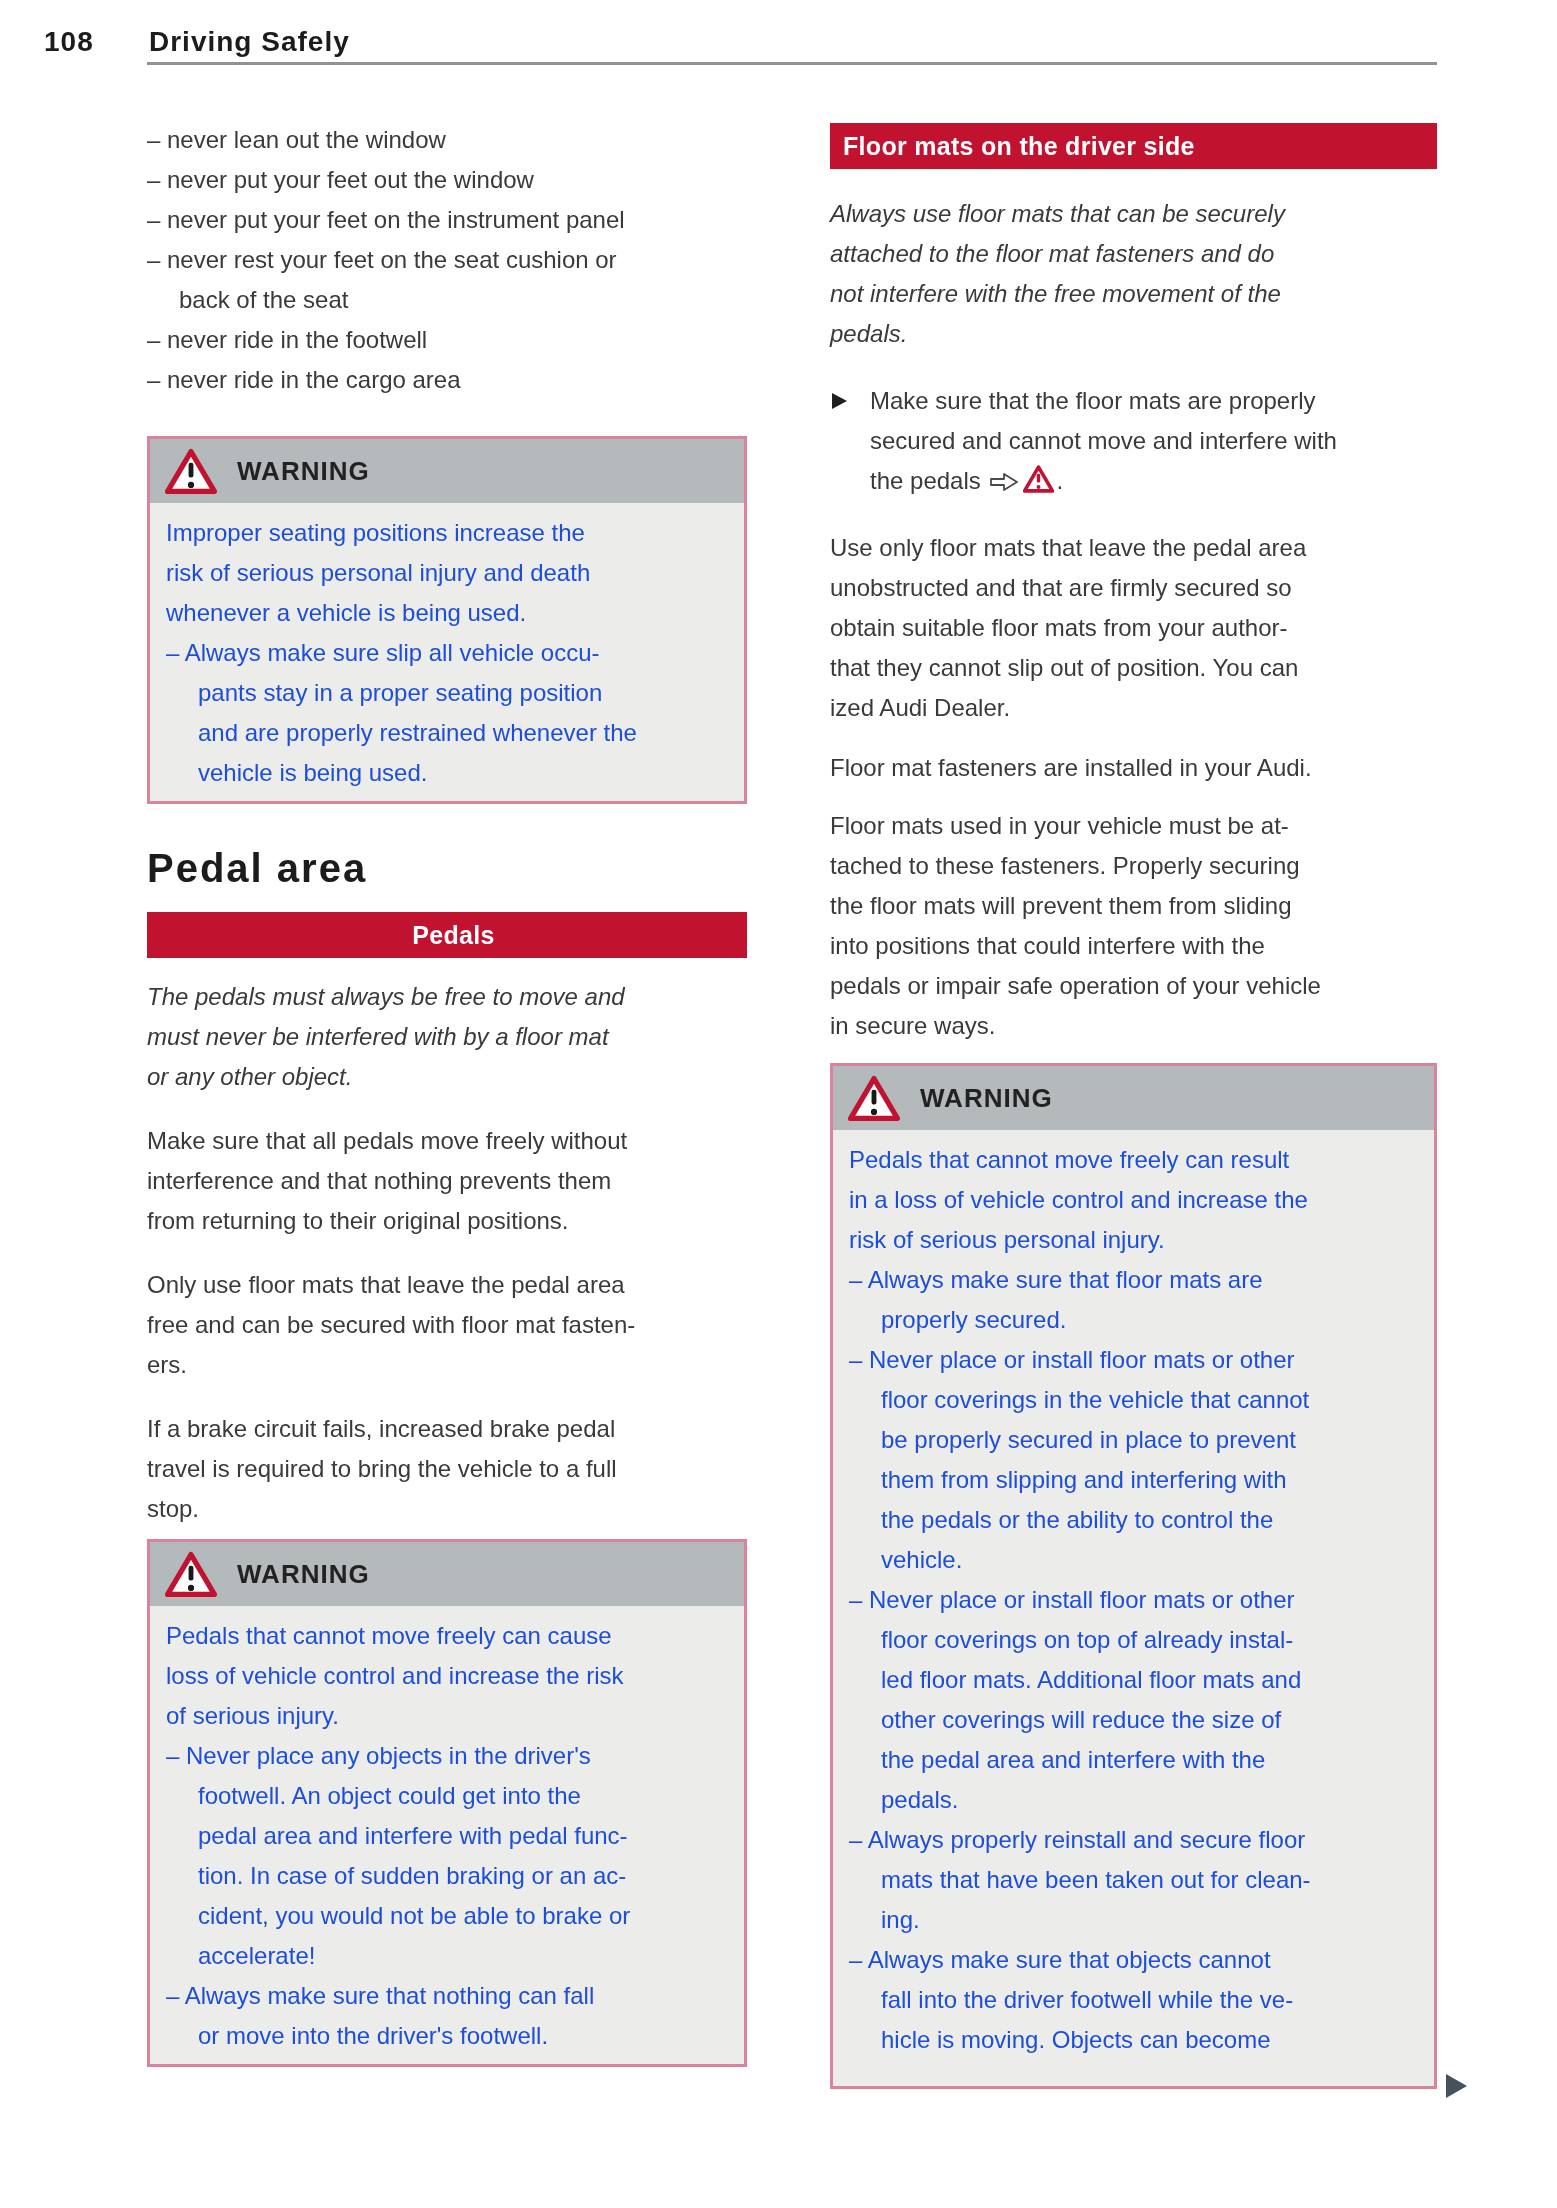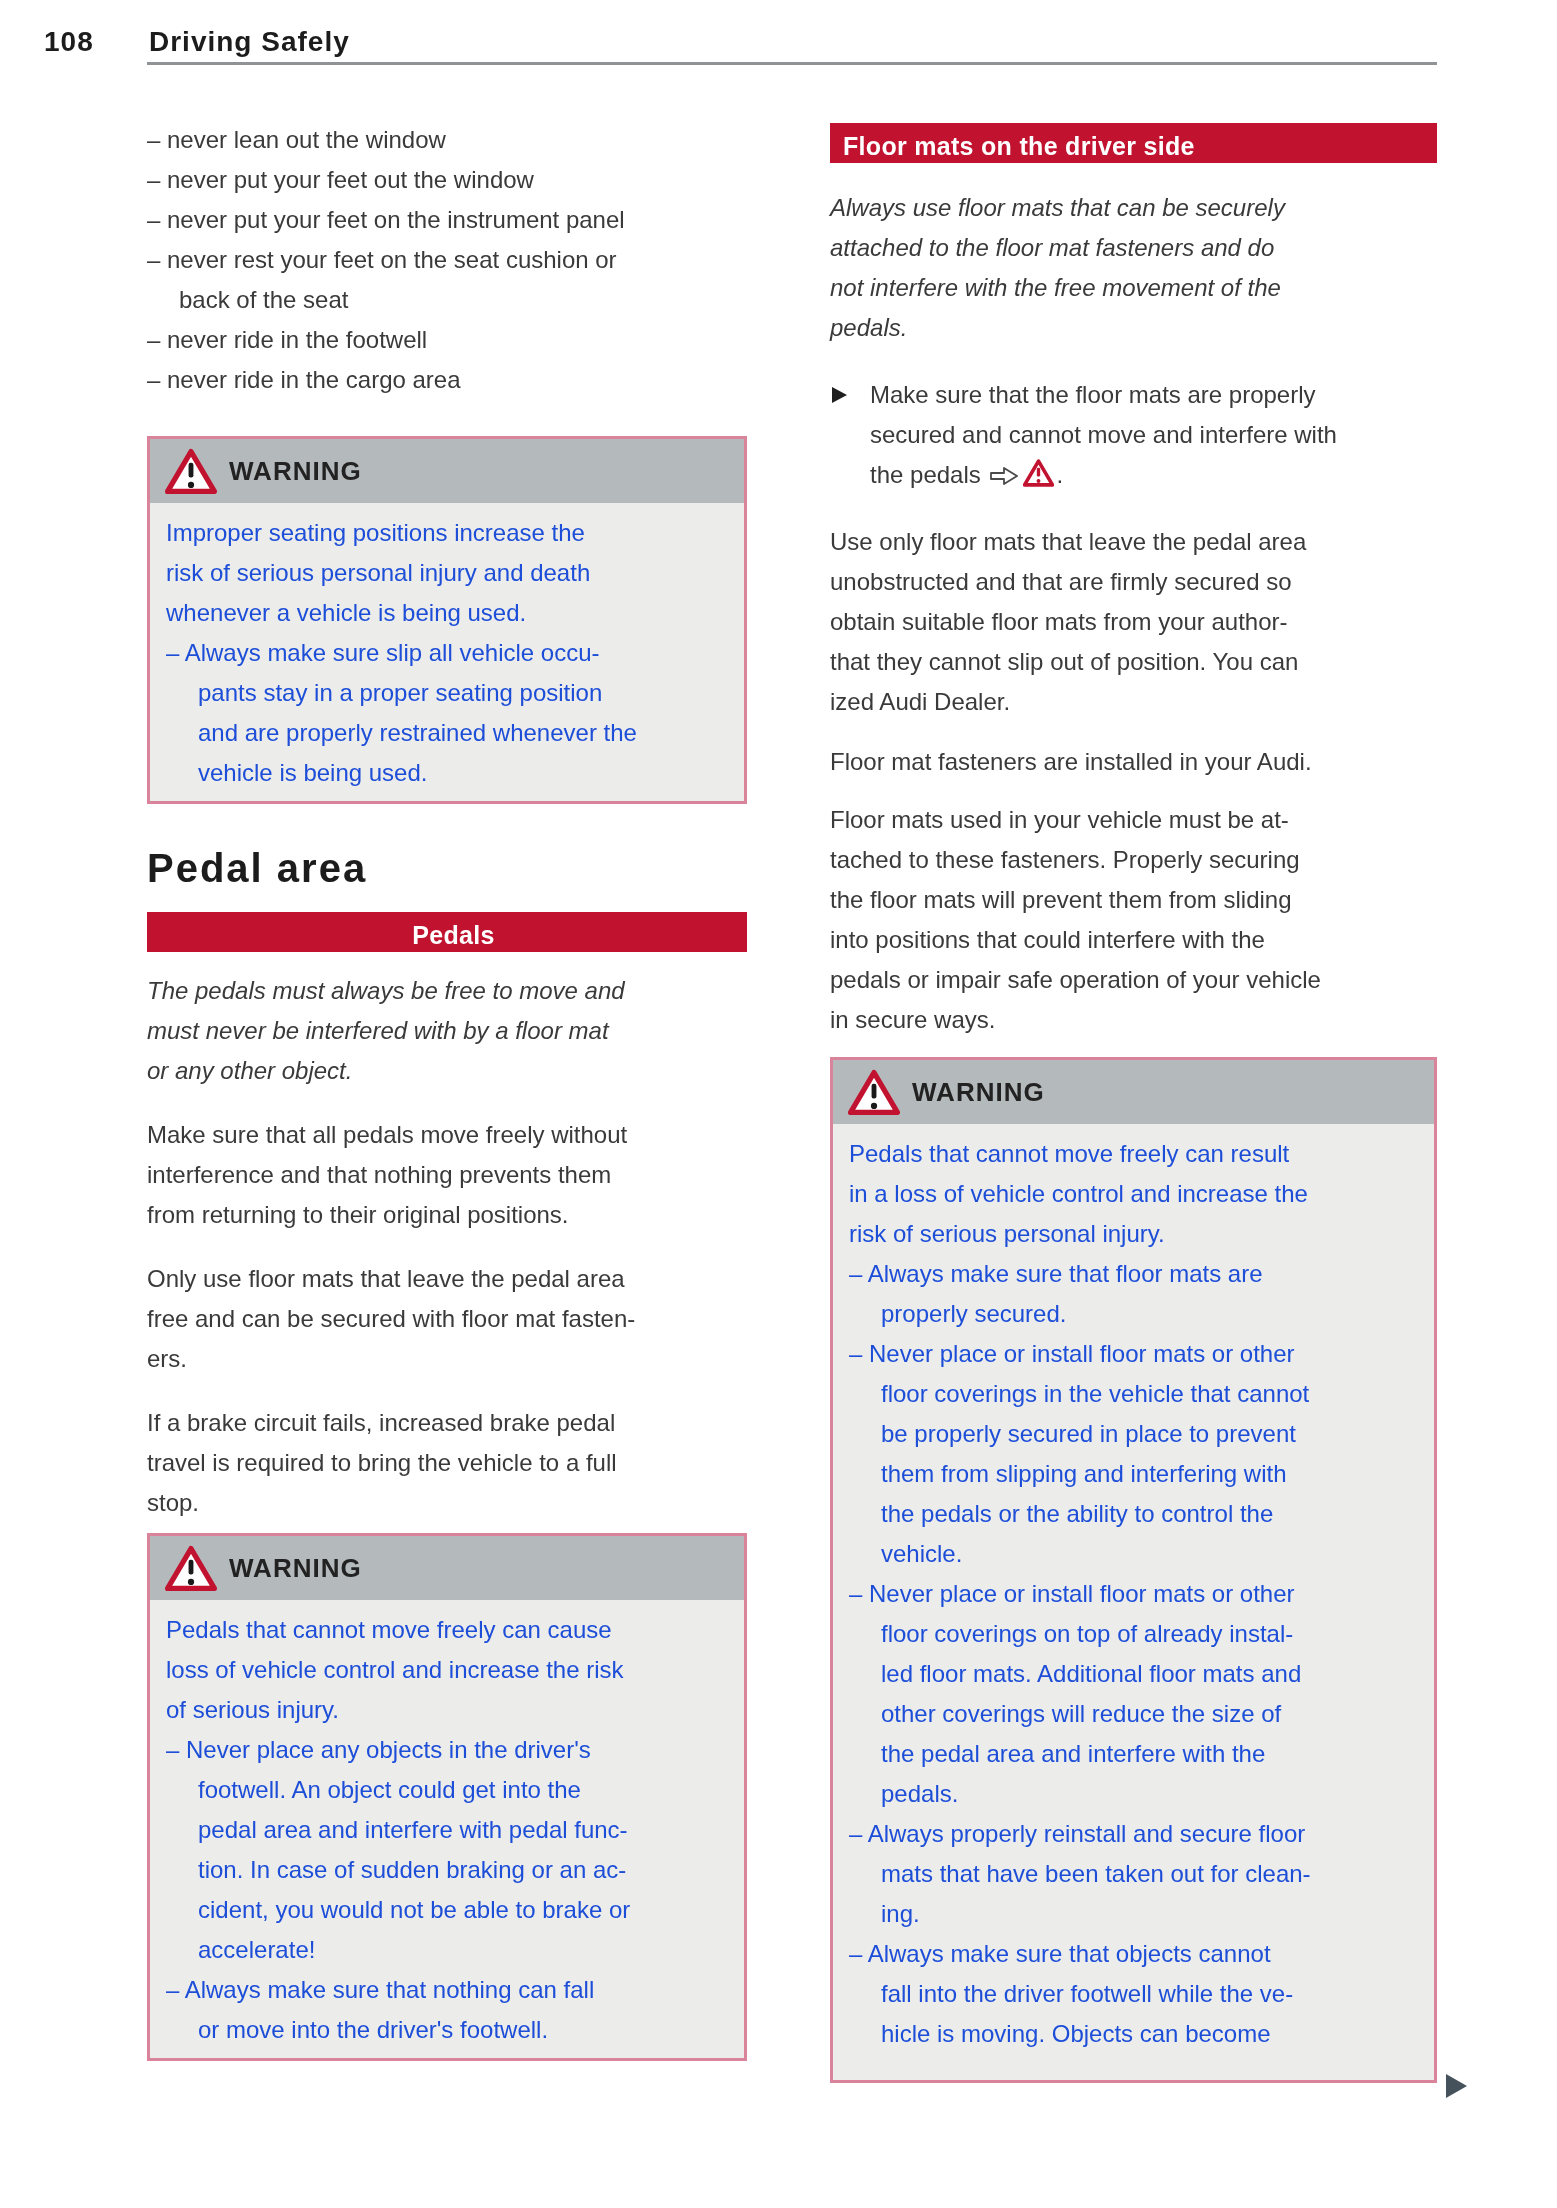--- a/index.html
+++ b/index.html
@@ -24,27 +24,27 @@
   .col-right{left:830px;top:123px;width:607px;}
 
   .ln{height:40px;line-height:40px;white-space:pre;}
   .items .item .ln:not(:first-child){padding-left:32px;}
 
   .para{margin-top:24px;}
   .italic{font-style:italic;}
 
   
   .redbar{background:var(--accent-red);color:var(--bar-text);font-weight:bold;
-          font-size:25px;height:40px;line-height:46px;padding-left:13px;
+          font-size:25px;height:46px;line-height:46px;padding-left:13px;
           letter-spacing:0.3px;}
 
   
   .warnbox{border:3px solid var(--warn-border);background:var(--warn-body);}
   .warnhead{background:var(--warn-head);height:64px;display:flex;align-items:center;
-            padding:0 15px;gap:12px;}
+            padding:0 15px;gap:20px;}
   .warntitle{font-size:26px;font-weight:bold;color:#222;letter-spacing:1px;}
   .warnbody{padding:10px 14px 8px 16px;color:#1d4ed8;}
 
   .h-section{margin:42px 0 0 0;font-size:40px;font-weight:bold;color:var(--text-dark);
              letter-spacing:2px;height:44px;line-height:44px;}
 
   
   .instr{position:relative;padding-left:40px;}
   .instr .tri{position:absolute;left:2px;top:12px;width:0;height:0;
       border-left:15px solid #1f1f1f;border-top:8px solid transparent;

